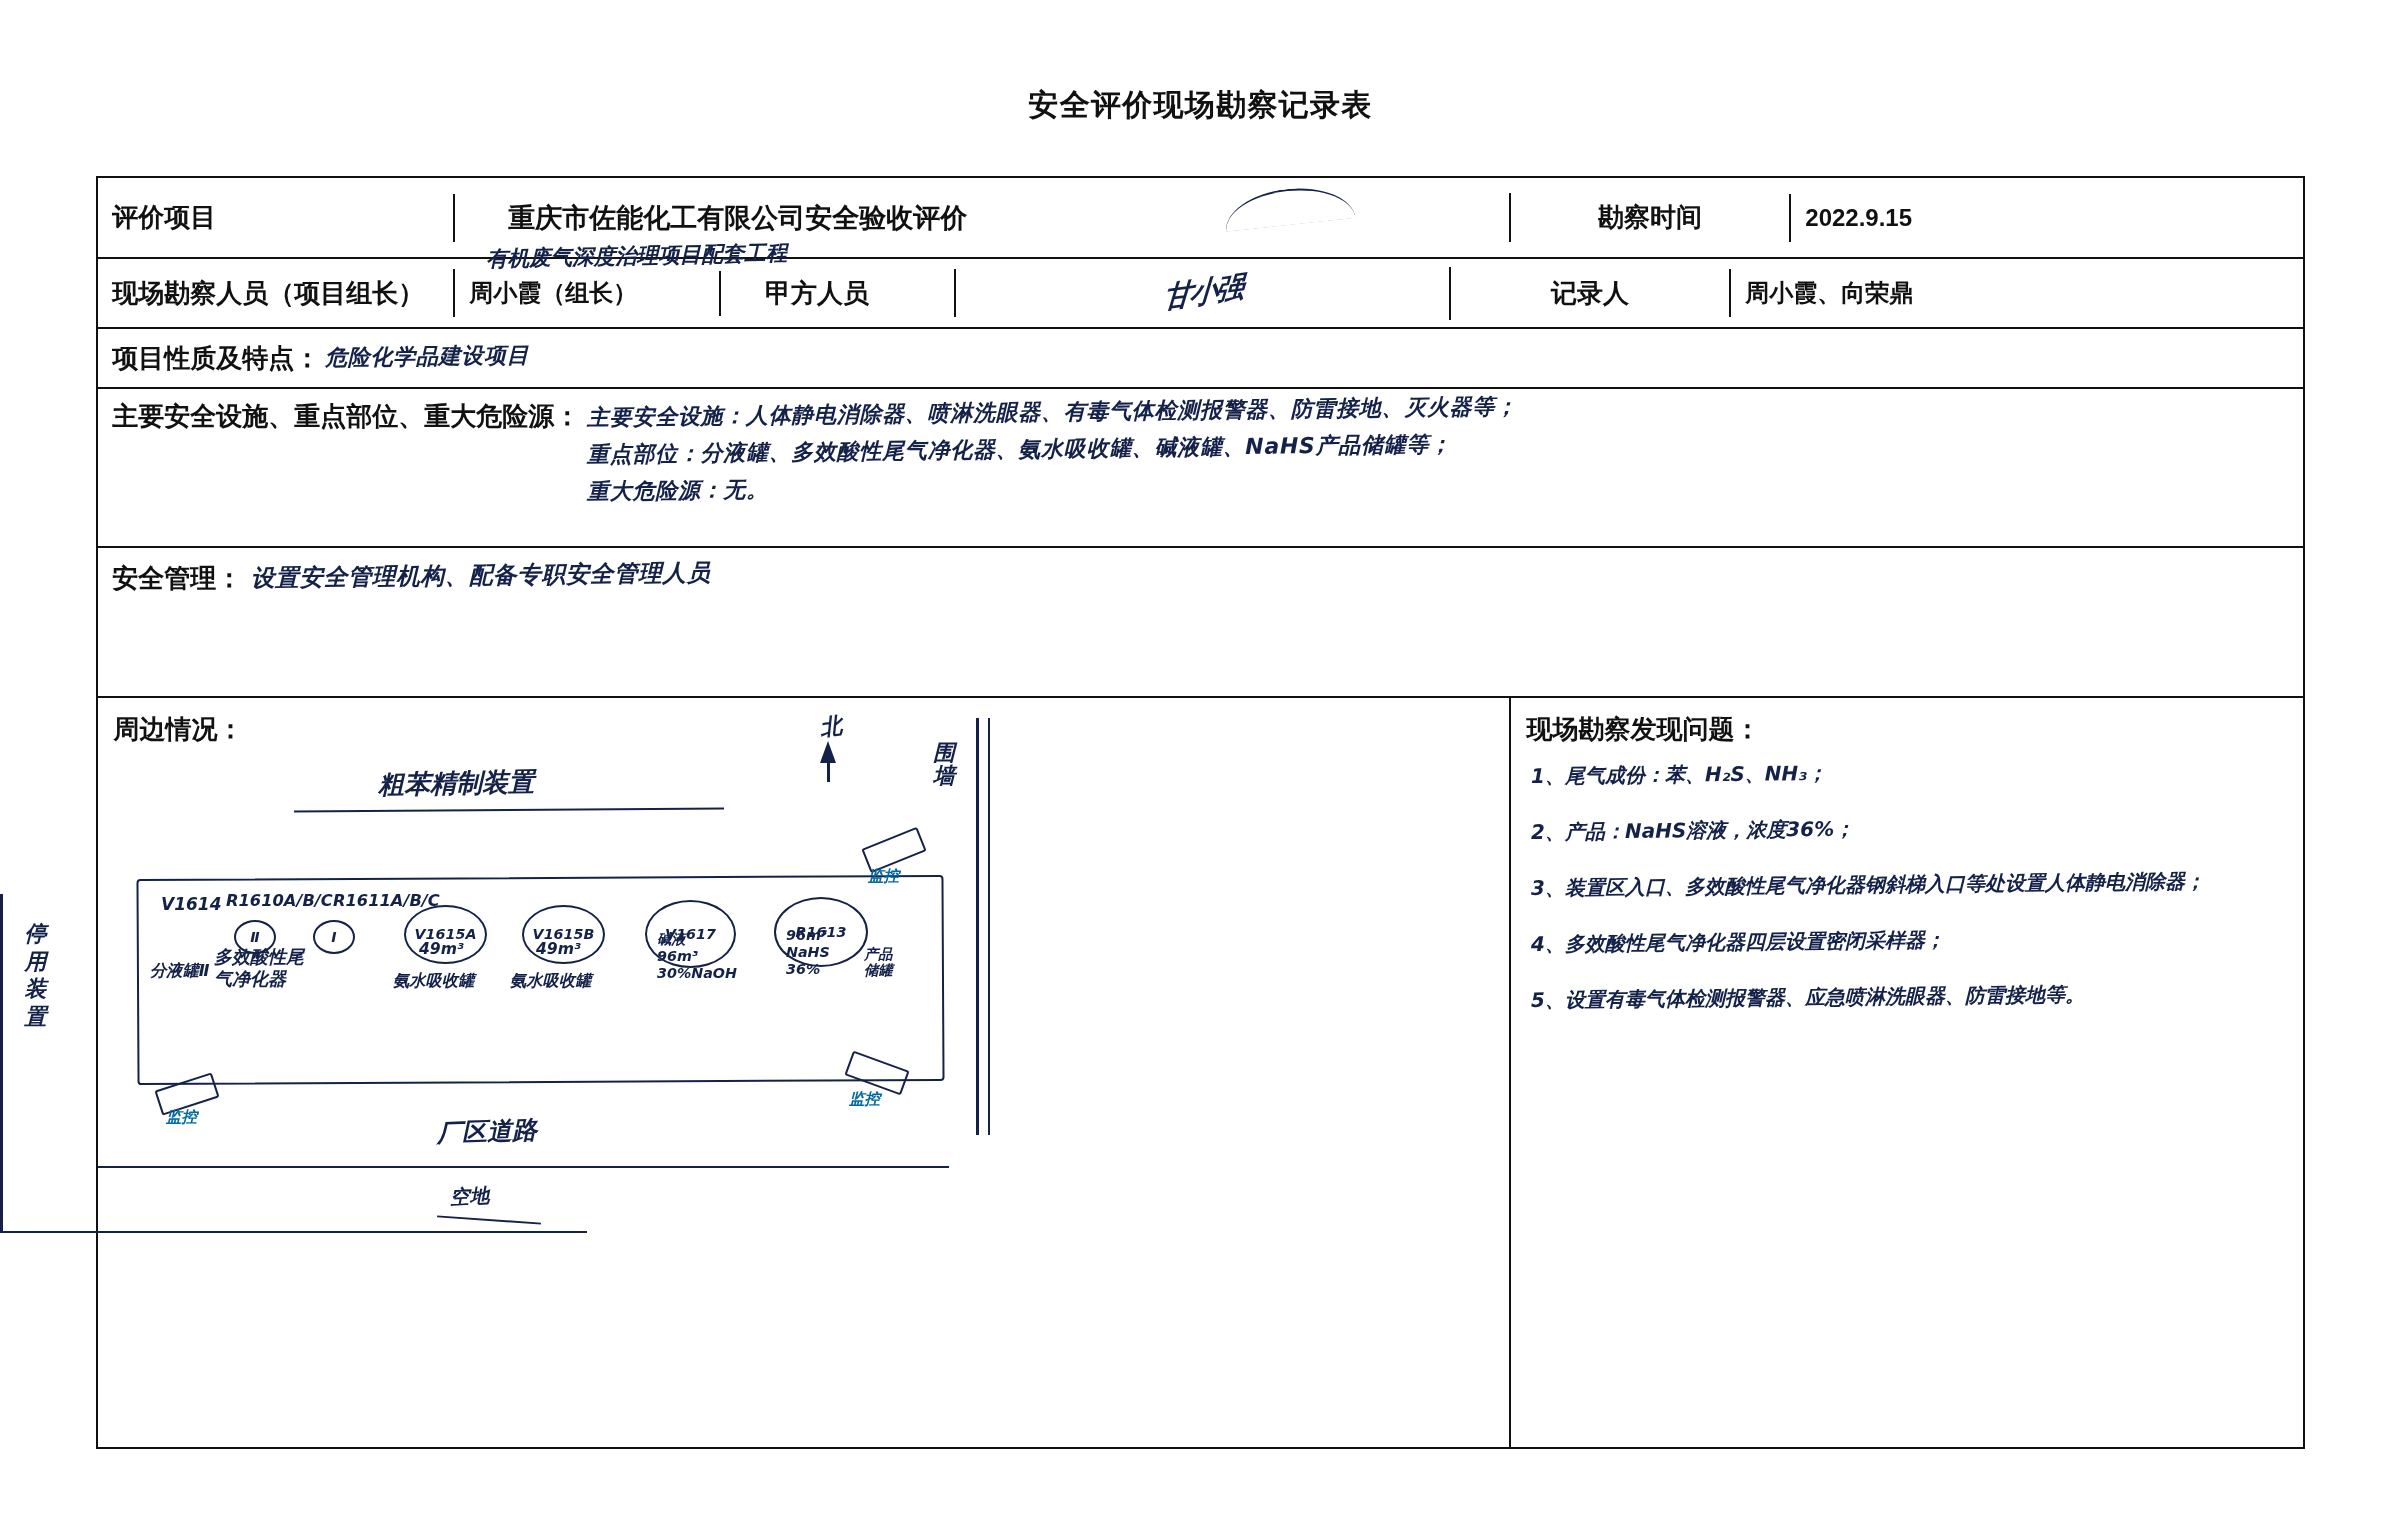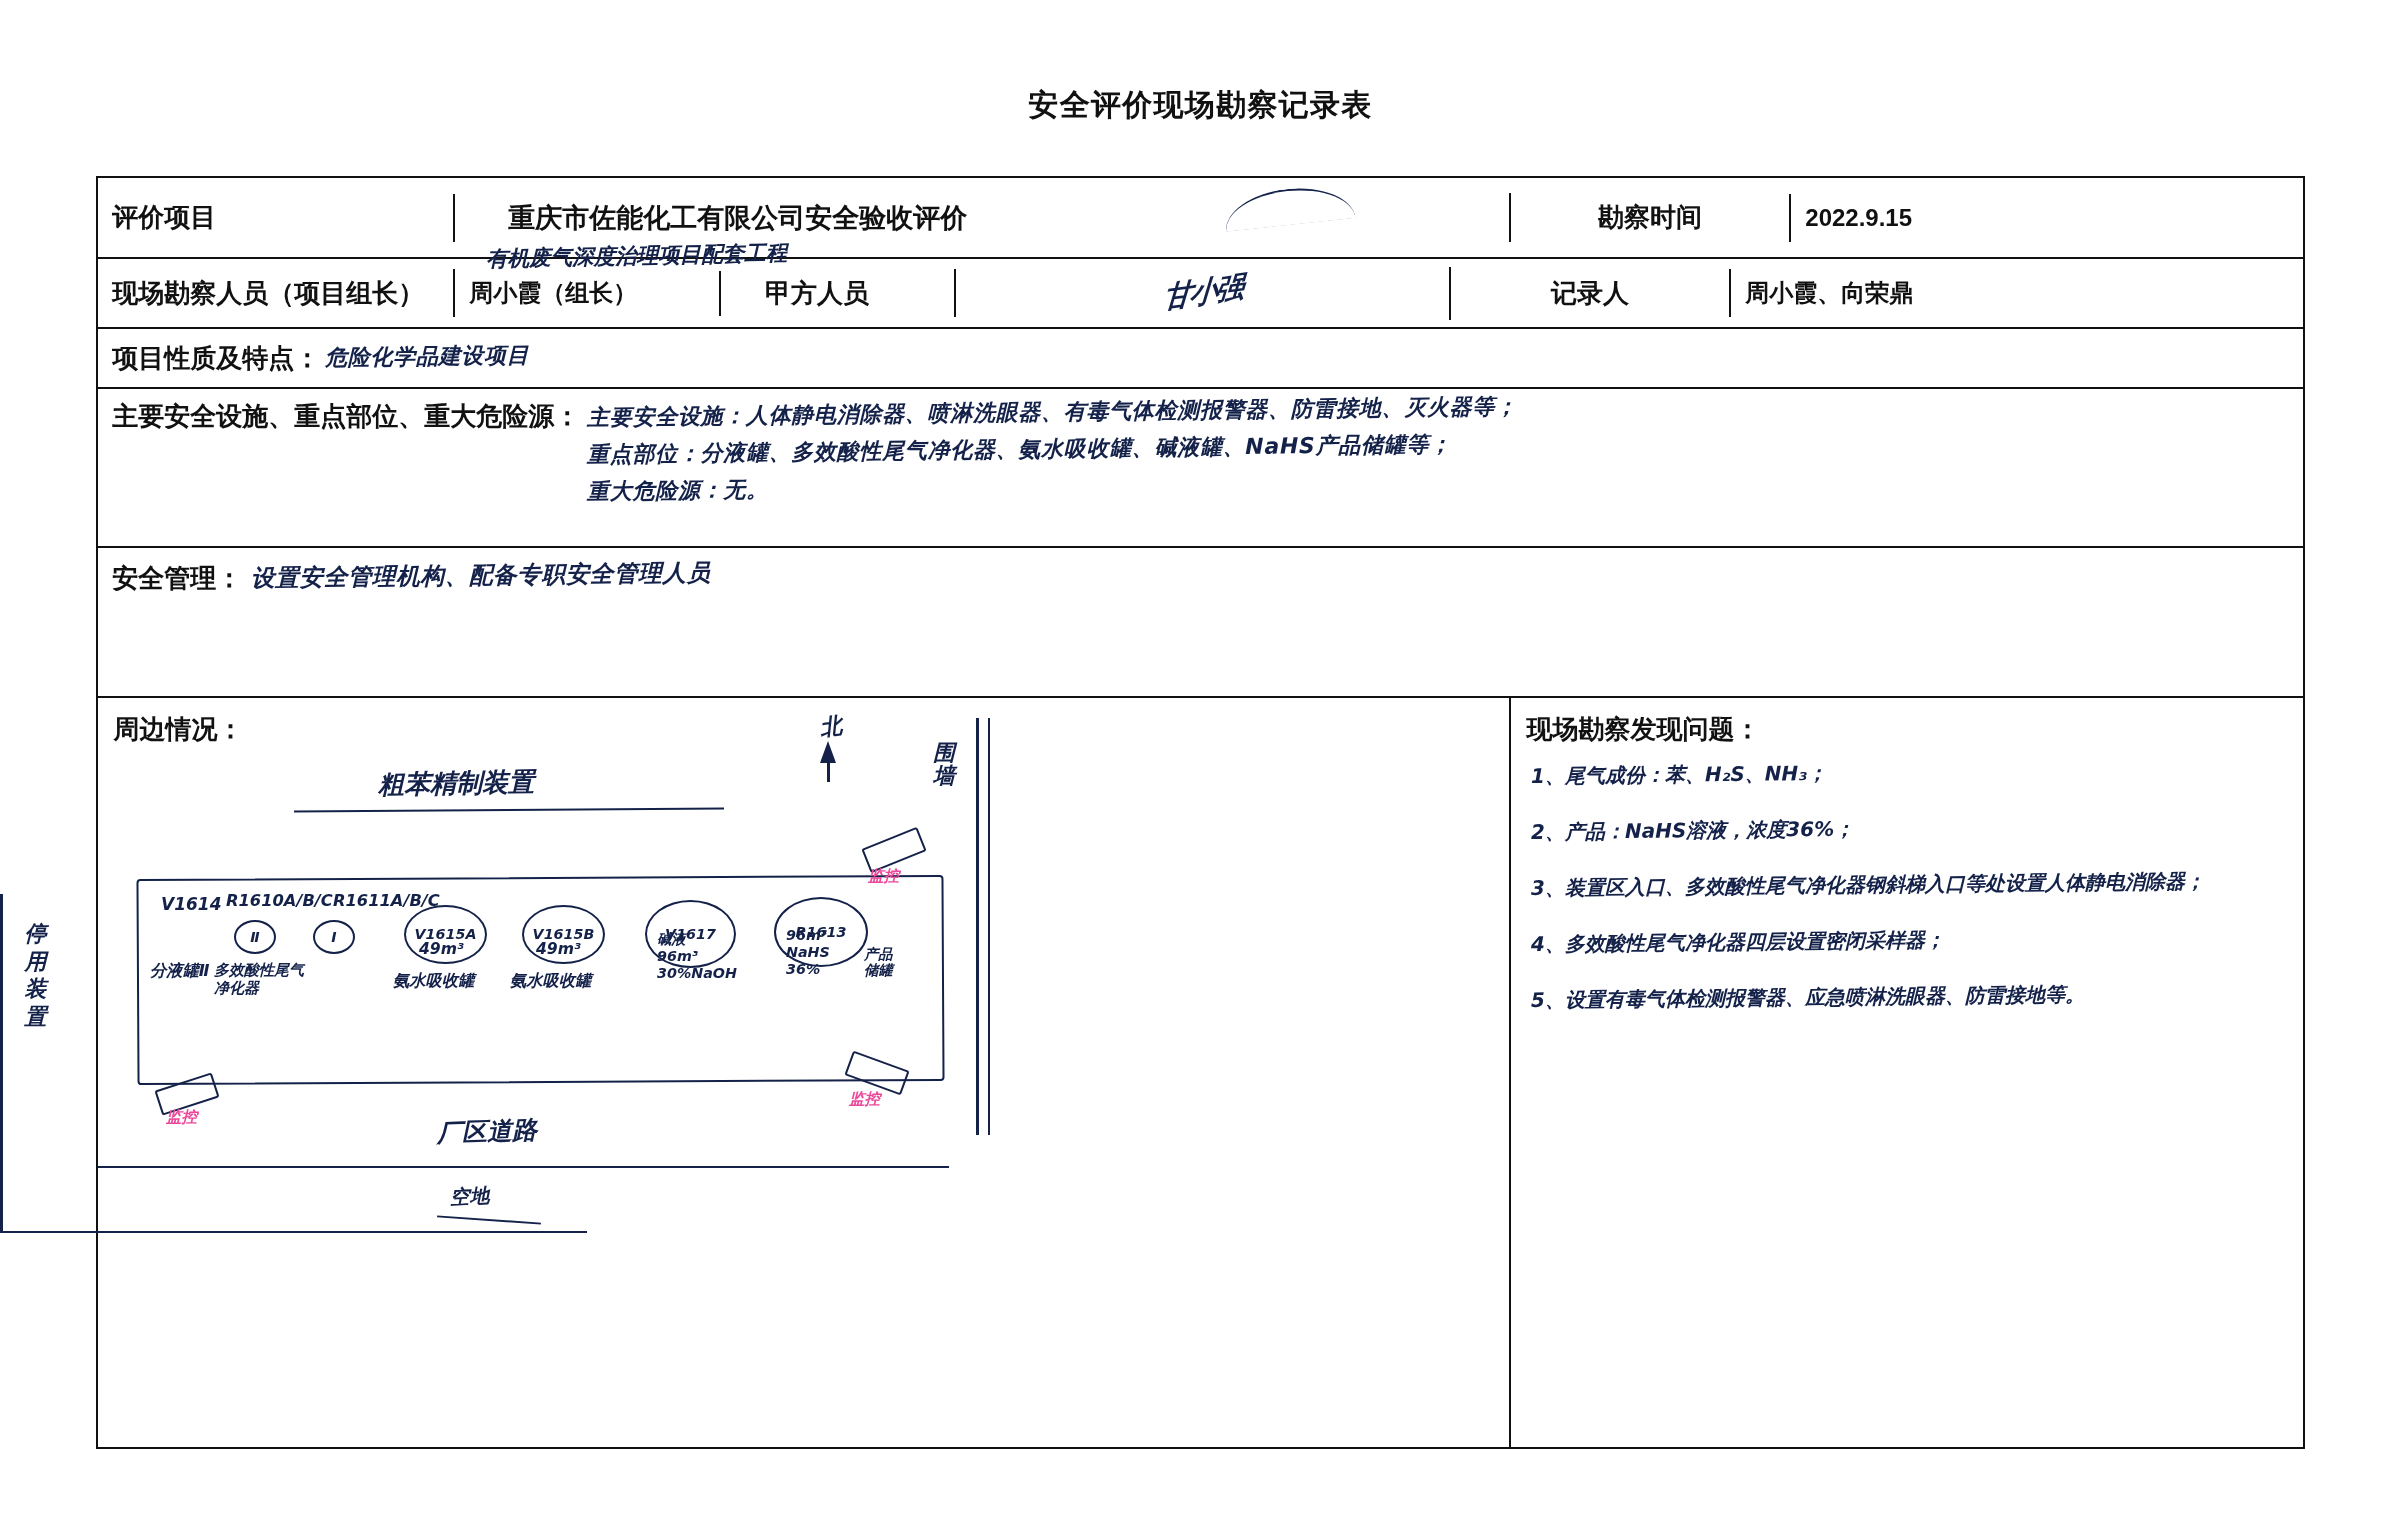--- a/index.html
+++ b/index.html
@@ -255,21 +255,21 @@
   }
   .cam {
     position: absolute;
     width: 56px; height: 22px;
     border: 2.6px solid #14224a;
     border-radius: 2.6px;
   }
   .cam-label {
     position: absolute;
     font-family: "DejaVu Sans", sans-serif;
-    color: #ec4899;
+    color: #0369a1;
     font-style: italic;
     font-weight: 600;
     font-size: 15.6px;
   }
   .left-vert {
     position: absolute;
     left: -77px; top: 222px;
     font-family: "DejaVu Sans", sans-serif;
     color: #14224a;
     font-style: italic;
@@ -386,21 +386,21 @@
           <div class="wall-line"></div>
           <div class="wall-line2"></div>
 
           <div class="big-box"></div>
 
           <div class="sk-text" style="left:63px; top:196px; font-size:17px;">V1614</div>
           <div class="sk-text" style="left:52px; top:262px; font-size:16.3px;">分液罐Ⅱ</div>
 
           <div class="sk-text" style="left:128px; top:193px; font-size:16.3px;">R1610A/B/C</div>
           <div class="tank" style="left:136px; top:222px; width:42px; height:34px;">Ⅱ</div>
-          <div class="sk-text" style="left:116px; top:265px; font-size:15px; width:91px; line-height:1.2; white-space:normal;font-family:Liberation Mono, monospace;">多效酸性尾气净化器</div>
+          <div class="sk-text" style="left:116px; top:248px; font-size:18px; width:91px; line-height:1.2; white-space:normal;">多效酸性尾气净化器</div>
 
           <div class="sk-text" style="left:235px; top:193px; font-size:16.3px;">R1611A/B/C</div>
           <div class="tank" style="left:215px; top:222px; width:42px; height:34px;">Ⅰ</div>
 
           <div class="tank" style="left:306px; top:207px; width:83px; height:59px;">
             <span>V1615A</span>
           </div>
           <div class="sk-text" style="left:321px; top:242px; font-size:15.6px;">49m³</div>
           <div class="sk-text" style="left:295px; top:272px; font-size:16.3px;">氨水吸收罐</div>
 

